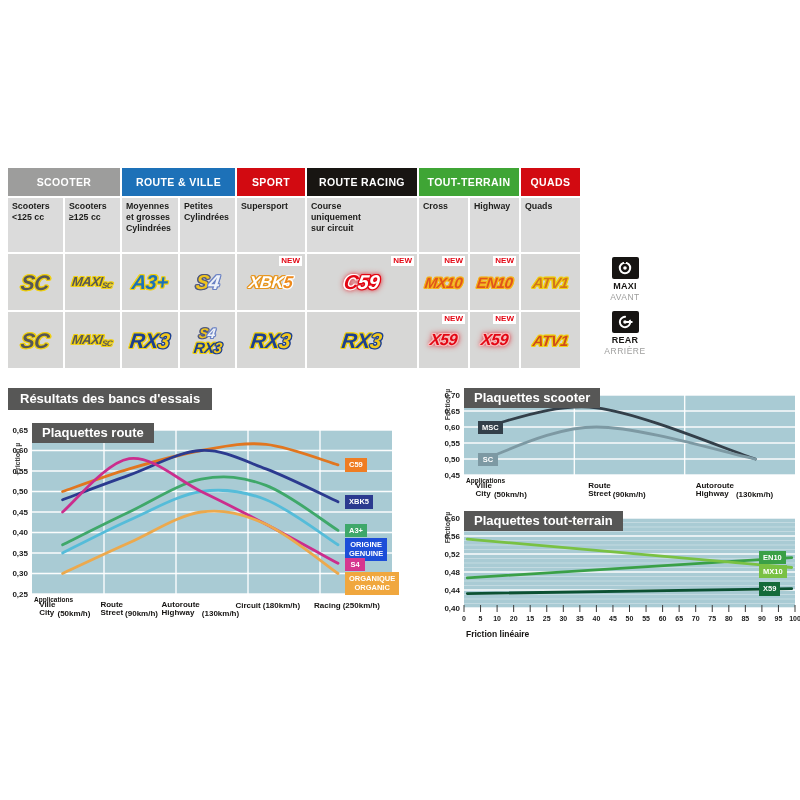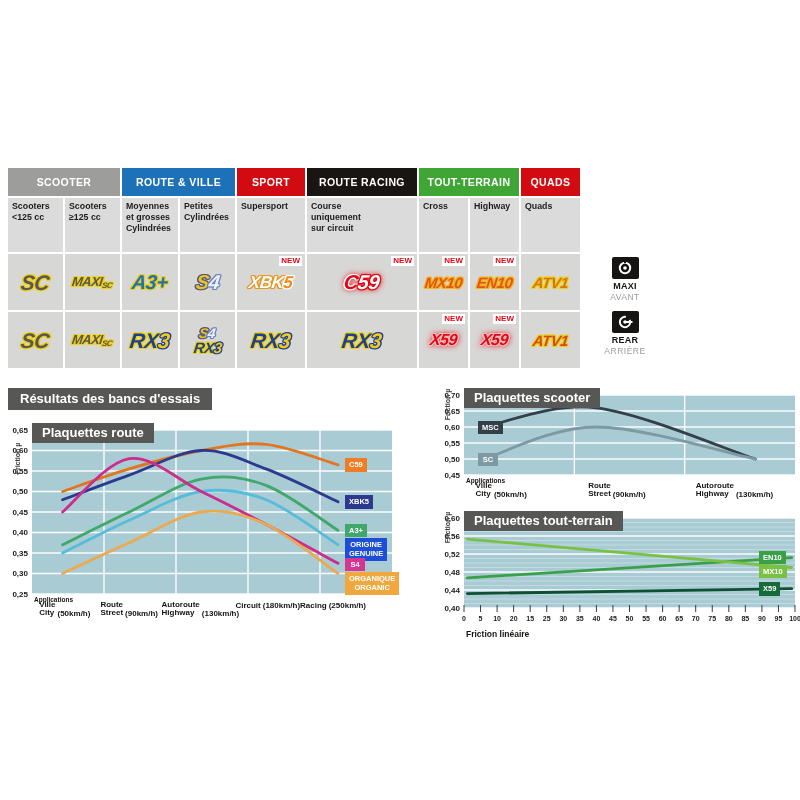--- a/index.html
+++ b/index.html
@@ -273,21 +273,21 @@
           <span>Highway</span>
         </span>
         <span class="xl-speed">(130km/h)</span>
       </div>
       <div class="xlab" style="left: 227.4px; top: 178px;">
         <span class="xl-stack">
           <span>Circuit</span>
         </span>
         <span class="xl-speed">(180km/h)</span>
       </div>
-      <div class="xlab" style="left: 292px; top: 178px;">
+      <div class="xlab" style="left: 306px; top: 178px;">
         <span class="xl-stack">
           <span>Racing</span>
         </span>
         <span class="xl-speed">(250km/h)</span>
       </div>
       <div class="chip" style="background: rgb(239, 125, 35); left: 337px; top: 35.35px;">C59</div>
       <div class="chip" style="background: rgb(43, 58, 143); left: 337px; top: 72.25px;">XBK5</div>
       <div class="chip" style="background: rgb(63, 168, 106); left: 337px; top: 100.95px;">A3+</div>
       <div class="chip" style="background: #1d4ed8; left: 337px; top: 114.95px;">ORIGINE<br>GENUINE</div>
       <div class="chip" style="background: rgb(214, 54, 143); left: 337px; top: 134.95px;">S4</div>

